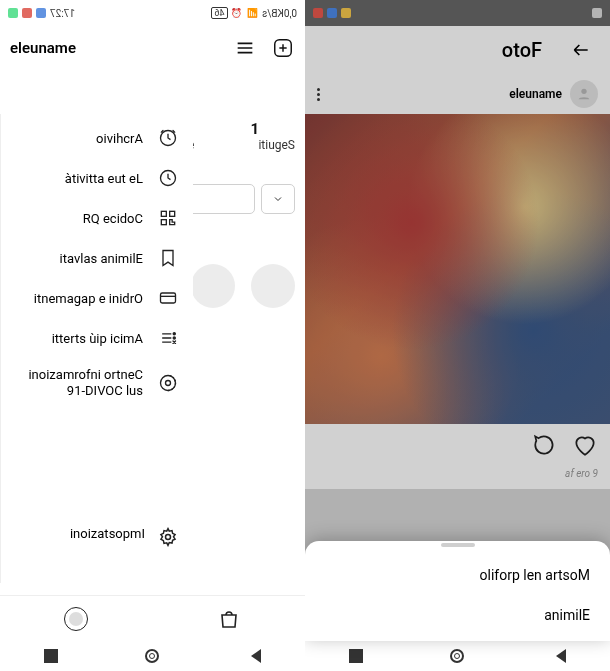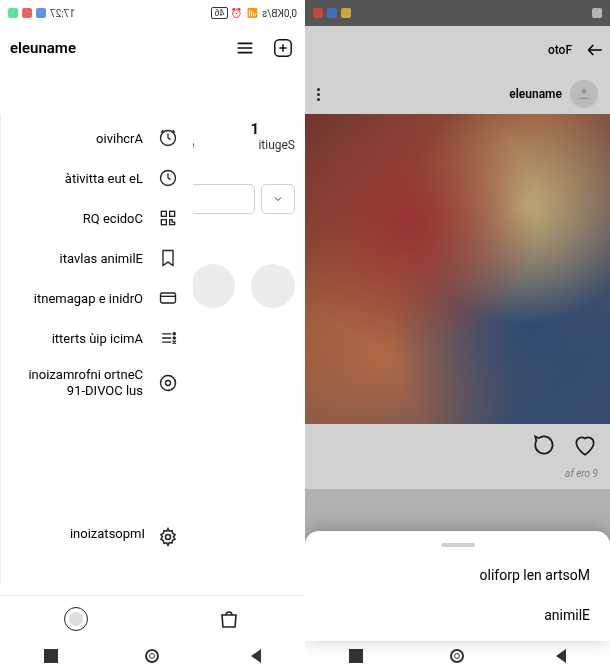--- a/index.html
+++ b/index.html
@@ -104,23 +104,23 @@
       inset: 0;
       background: rgba(0,0,0,0.18);
       pointer-events: none;
       z-index: 5;
     }
     .lp-header {
       height: 48px;
       background: #fff;
       display: flex;
       align-items: center;
-      padding: 0 4px;
-      gap: 12px;
-      font-size: 12px;
+      padding: 0 18px;
+      gap: 28px;
+      font-size: 20px;
       font-weight: 500;
     }
     .lp-header .arrow {
       width: 22px; height: 22px;
       display:flex; align-items:center; justify-content:center;
     }
     .lp-header .arrow svg{ width:20px; height:20px; stroke:#000; stroke-width:2; fill:none;}
     .lp-userbar {
       height: 40px;
       background: #fff;
@@ -166,21 +166,21 @@
     }
     
     .bottom-sheet {
       position: absolute;
       left:0; right:0; bottom:0;
       background:#fff;
       border-top-left-radius:14px;
       border-top-right-radius:14px;
       box-shadow: 0 -2px 18px rgba(0,0,0,0.25);
       z-index: 10;
-      padding: 10px 0 6px;
+      padding: 0 0 6px;
     }
     .sheet-handle{
       width:34px; height:4px; background:#cfcfcf; border-radius:3px; margin:2px auto 8px;
     }
     .sheet-item{
       padding: 12px 20px;
       font-size:14px;
       text-align: right;
       direction: rtl;
     }

